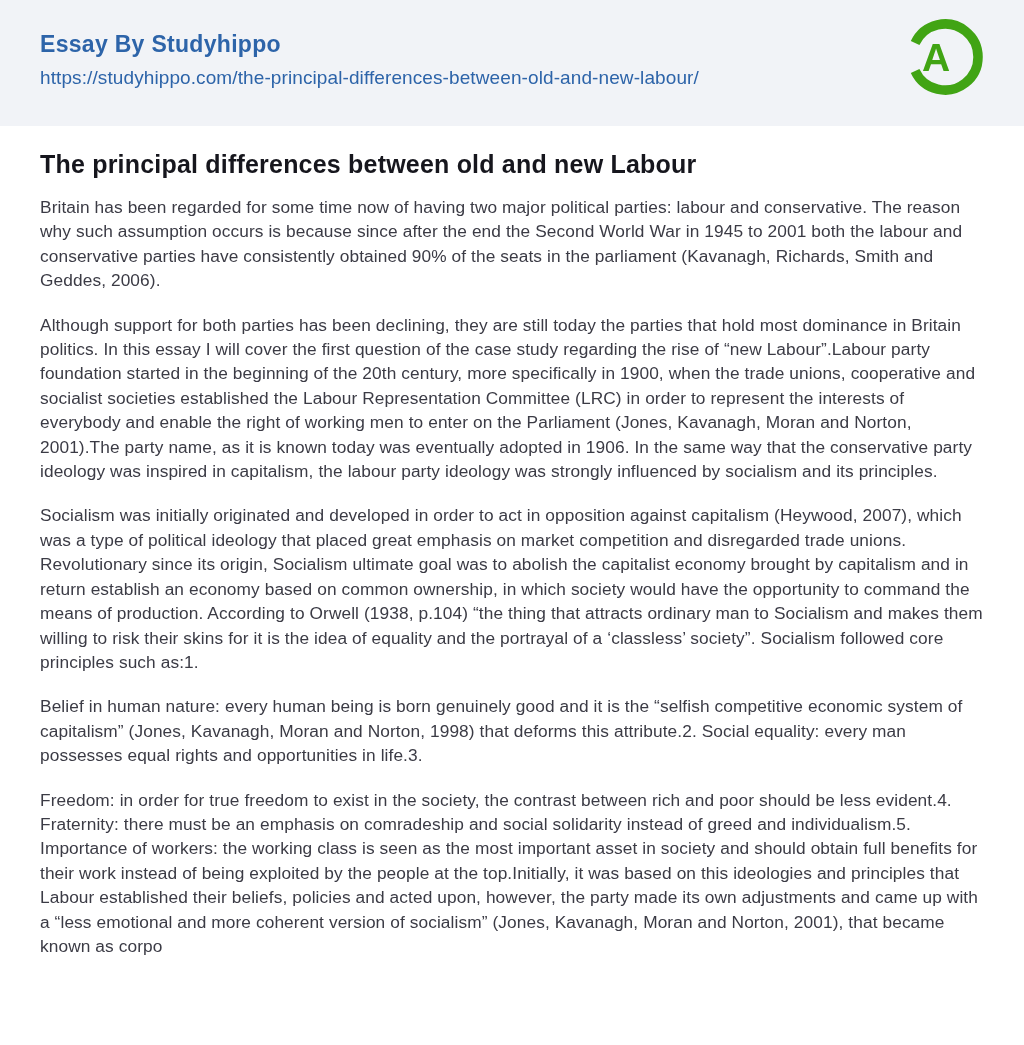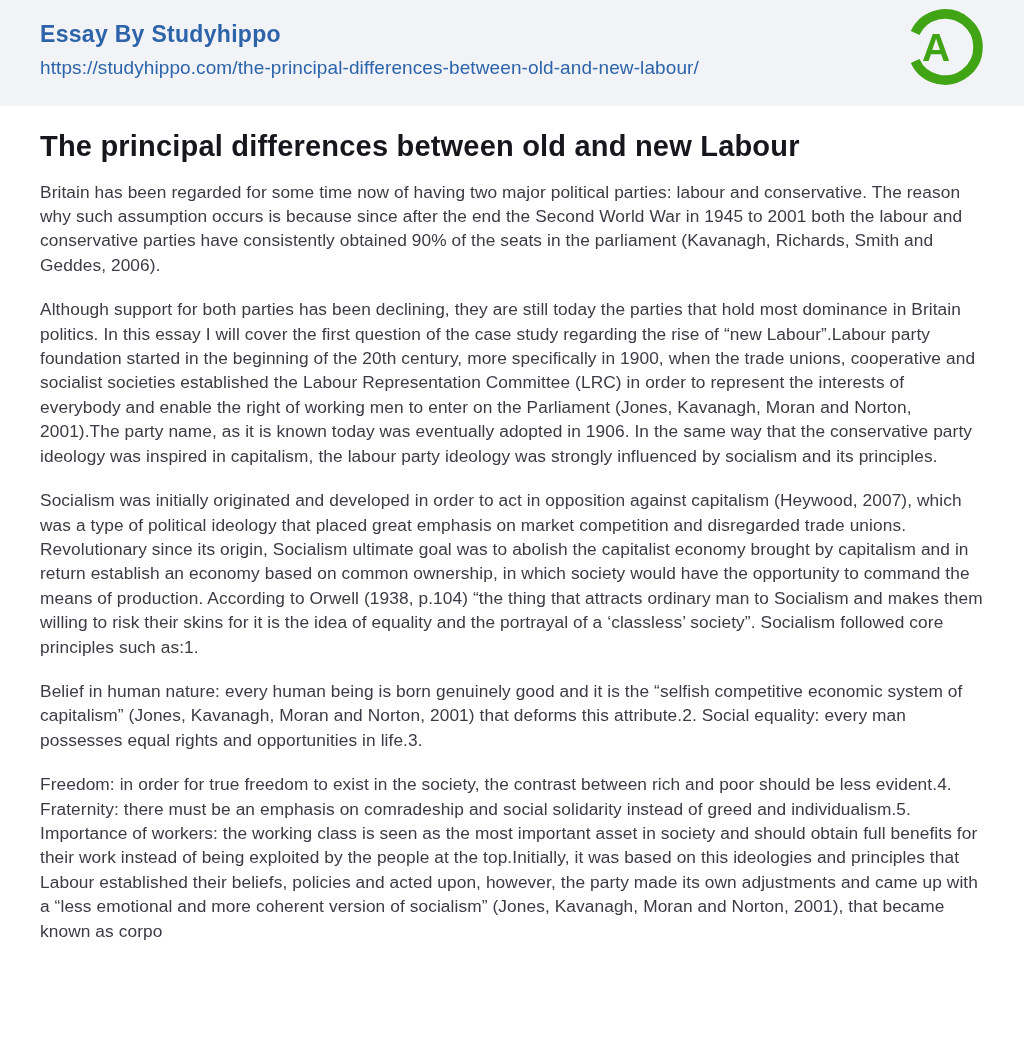--- a/index.html
+++ b/index.html
@@ -8,21 +8,21 @@
     width: 1024px;
     min-height: 1045px;
     background: #ffffff;
     font-family: "Liberation Sans", sans-serif;
     -webkit-font-smoothing: antialiased;
   }
 
   
   .page-header {
     width: 100%;
-    height: 106px;
+    height: 126px;
     background: #f1f3f7;
     display: flex;
     align-items: center;
     justify-content: space-between;
     padding: 0 36px 13px 40px;
   }
   .header-text { display: flex; flex-direction: column; gap: 9px; padding-top: 6px; }
   .byline {
     color: #2d64a9;
     font-size: 23px;
@@ -37,21 +37,21 @@
     letter-spacing: 0.1px;
   }
   .brand-logo { width: 88px; height: 92px; flex: 0 0 auto; }
 
   
   .article {
     padding: 24px 40px 60px 40px;
   }
   .page-title {
     color: #16161d;
-    font-size: 29px;
+    font-size: 25px;
     line-height: 1.16;
     font-weight: bold;
     letter-spacing: 0.2px;
     margin-bottom: 16px;
   }
   .essay-paragraph {
     color: #3b3b45;
     font-size: 17.3px;
     line-height: 24.4px;
     letter-spacing: 0.1px;
@@ -71,15 +71,15 @@
     <path d="M 15.1 59.9 A 33 33 0 1 0 15.1 32.1" fill="none" stroke="#41a414" stroke-width="9.5" stroke-linecap="butt"></path>
     <text x="36" y="59.5" text-anchor="middle" font-family="Liberation Sans, sans-serif" font-size="39" font-weight="600" fill="#41a414">A</text>
   </svg>
 </header>
 
 <main class="article">
   <h1 class="page-title">The principal differences between old and new Labour</h1>
   <p class="essay-paragraph">Britain has been regarded for some time now of having two major political parties: labour and conservative. The reason why such assumption occurs is because since after the end the Second World War in 1945 to 2001 both the labour and conservative parties have consistently obtained 90% of the seats in the parliament (Kavanagh, Richards, Smith and Geddes, 2006).</p>
   <p class="essay-paragraph">Although support for both parties has been declining, they are still today the parties that hold most dominance in Britain politics. In this essay I will cover the first question of the case study regarding the rise of “new Labour”.Labour party foundation started in the beginning of the 20th century, more specifically in 1900, when the trade unions, cooperative and socialist societies established the Labour Representation Committee (LRC) in order to represent the interests of everybody and enable the right of working men to enter on the Parliament (Jones, Kavanagh, Moran and Norton, 2001).The party name, as it is known today was eventually adopted in 1906. In the same way that the conservative party ideology was inspired in capitalism, the labour party ideology was strongly influenced by socialism and its principles.</p>
   <p class="essay-paragraph">Socialism was initially originated and developed in order to act in opposition against capitalism (Heywood, 2007), which was a type of political ideology that placed great emphasis on market competition and disregarded trade unions. Revolutionary since its origin, Socialism ultimate goal was to abolish the capitalist economy brought by capitalism and in return establish an economy based on common ownership, in which society would have the opportunity to command the means of production. According to Orwell (1938, p.104) “the thing that attracts ordinary man to Socialism and makes them willing to risk their skins for it is the idea of equality and the portrayal of a ‘classless’ society”. Socialism followed core principles such as:1.</p>
-  <p class="essay-paragraph">Belief in human nature: every human being is born genuinely good and it is the “selfish competitive economic system of capitalism” (Jones, Kavanagh, Moran and Norton, 2001) that deforms this attribute.2. Social equality: every man possesses equal rights and opportunities in life.3.</p>
+  <p class="essay-paragraph">Belief in human nature: every human being is born genuinely good and it is the “selfish competitive economic system of capitalism” (Jones, Kavanagh, Moran and Norton, 1998) that deforms this attribute.2. Social equality: every man possesses equal rights and opportunities in life.3.</p>
   <p class="essay-paragraph">Freedom: in order for true freedom to exist in the society, the contrast between rich and poor should be less evident.4. Fraternity: there must be an emphasis on comradeship and social solidarity instead of greed and individualism.5. Importance of workers: the working class is seen as the most important asset in society and should obtain full benefits for their work instead of being exploited by the people at the top.Initially, it was based on this ideologies and principles that Labour established their beliefs, policies and acted upon, however, the party made its own adjustments and came up with a “less emotional and more coherent version of socialism” (Jones, Kavanagh, Moran and Norton, 2001), that became known as corpo</p>
 </main>
 
 </body></html>

